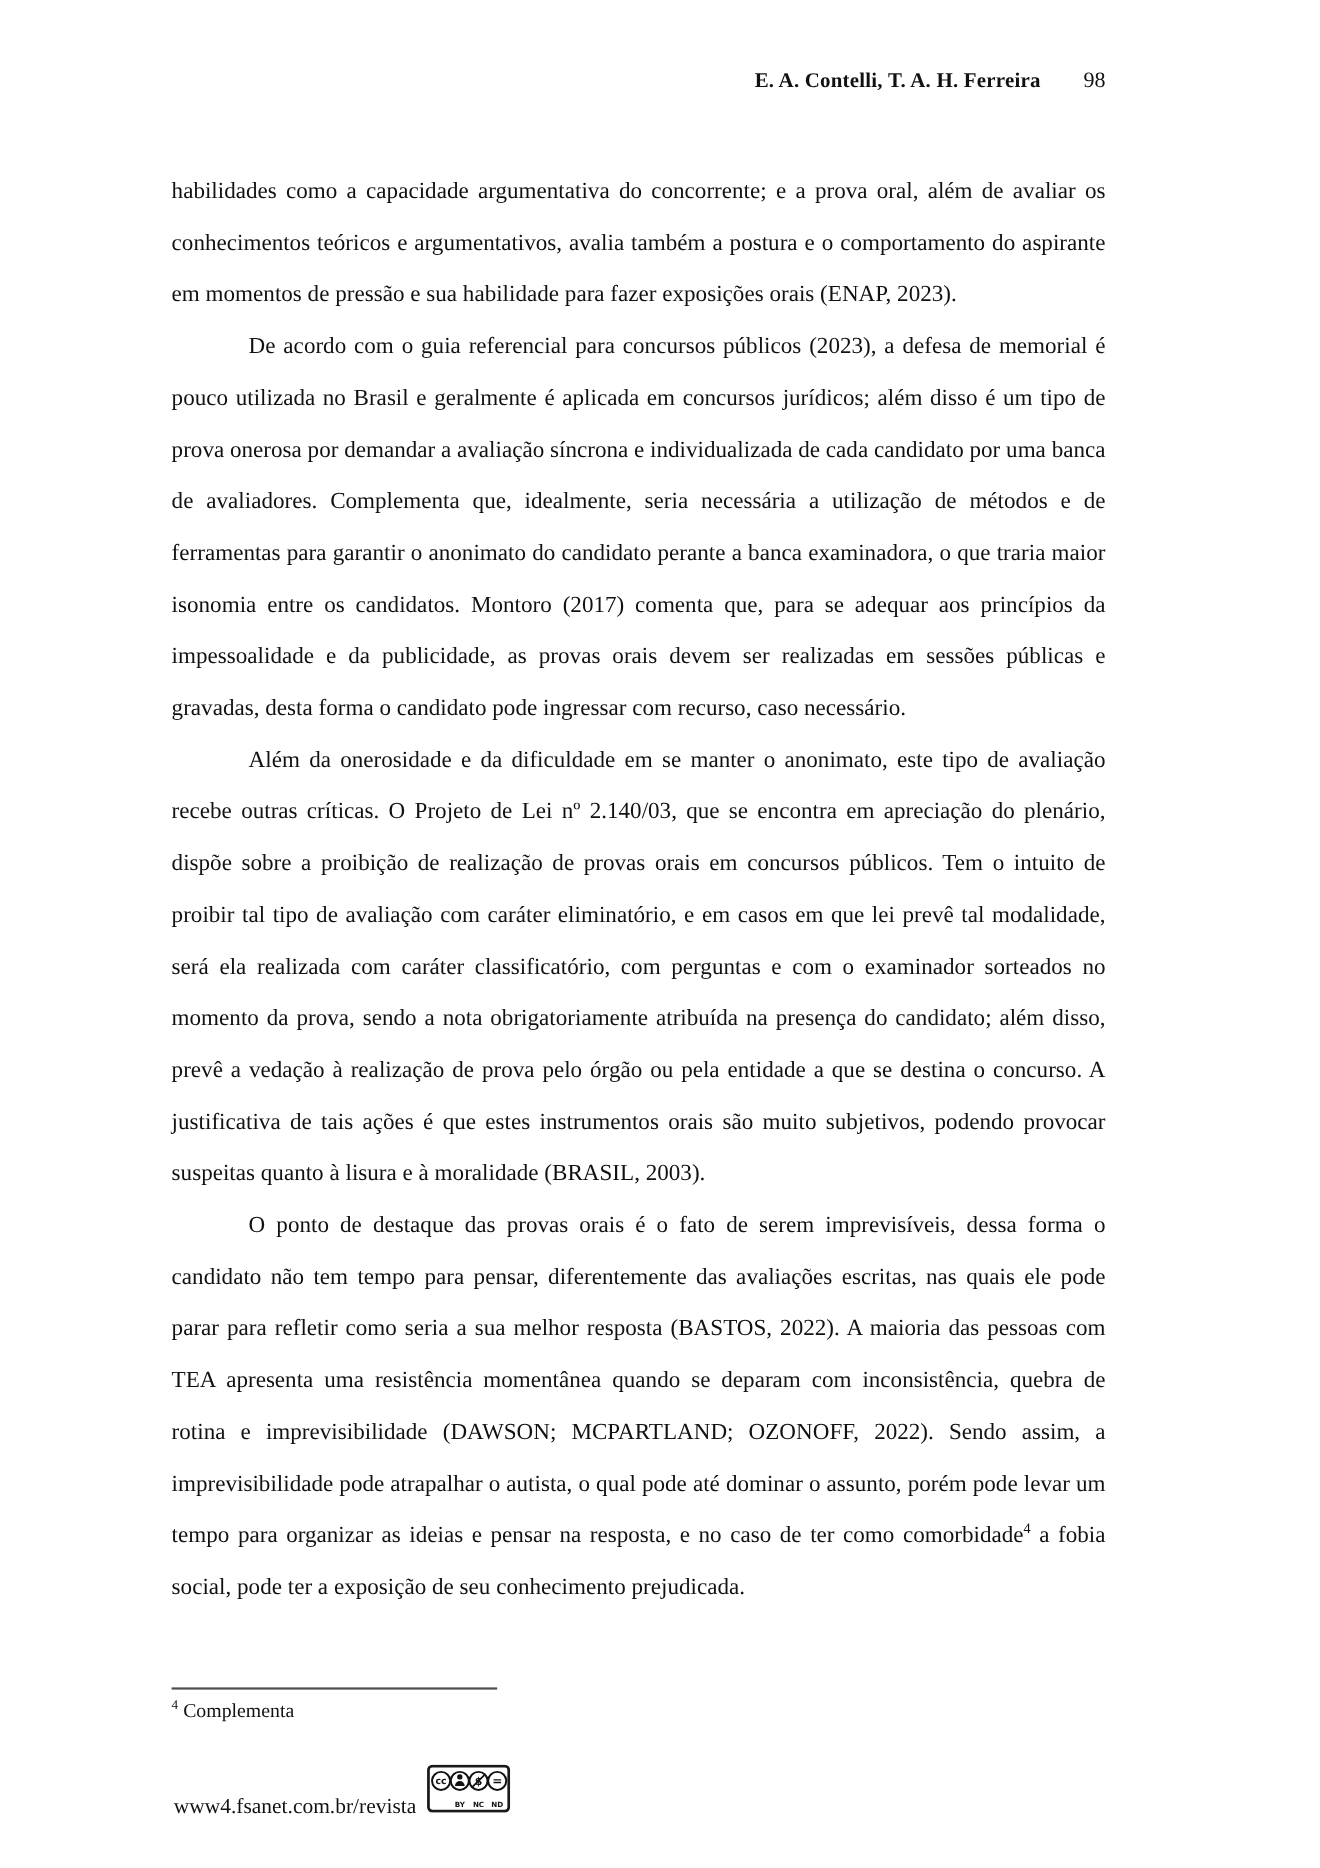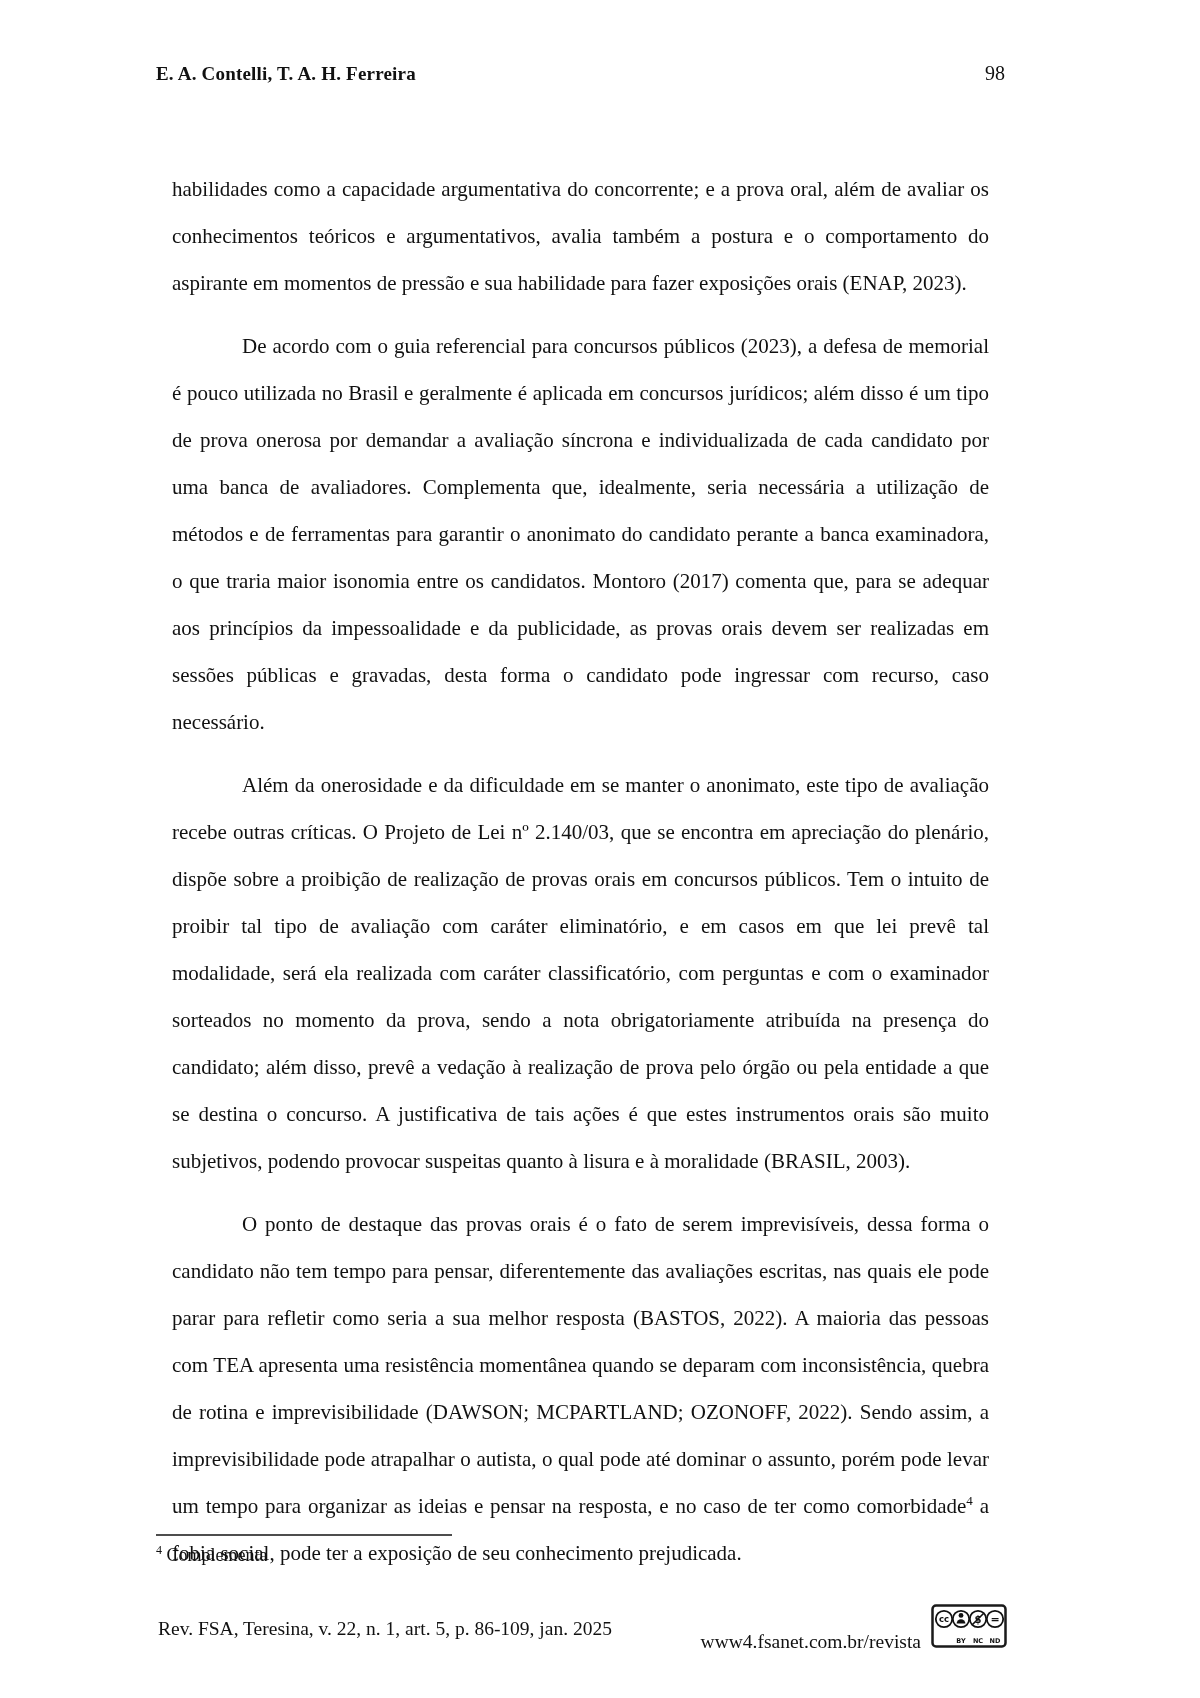--- a/index.html
+++ b/index.html
@@ -6,31 +6,31 @@
   body {
     width:1200px; height:1698px;
     background:#ffffff;
     position:relative;
     font-family:"Liberation Serif", serif;
     color:#111111;
     overflow:hidden;
   }
   .page-header {
     position:absolute; top:62px; left:156px; width:849px;
-    display:flex; justify-content:space-between; align-items:baseline;
+    display:flex; justify-content:flex-end; align-items:baseline;gap:39px;
   }
   .authors { font-weight:bold; font-size:19px; letter-spacing:0.2px; }
   .pagenum { font-size:20px; }
 
   .body-text {
     position:absolute; top:150px; left:156px; width:849px;
     font-size:21px; line-height:47px;
     text-align:justify; text-justify:inter-word;
   }
-  .body-text p { margin:16px; }
+  .body-text p { margin:0; }
   .body-text p.indent { text-indent:70px; }
   sup.fn-ref { font-size:13px; line-height:0; vertical-align:super; }
 
   .footnote-area { position:absolute; left:156px; top:1534px; }
   .fn-rule { width:296px; border-top:2px solid #4d4d4d; margin:0 0 9px 0; }
   .fn-text { font-size:18px; }
   .fn-text sup { font-size:12px; line-height:0; }
 
   .page-footer {
     position:absolute; left:158px; top:1604px; width:849px;
@@ -54,21 +54,20 @@
   <p class="indent">Além da onerosidade e da dificuldade em se manter o anonimato, este tipo de avaliação recebe outras críticas. O Projeto de Lei nº 2.140/03, que se encontra em apreciação do plenário, dispõe sobre a proibição de realização de provas orais em concursos públicos. Tem o intuito de proibir tal tipo de avaliação com caráter eliminatório, e em casos em que lei prevê tal modalidade, será ela realizada com caráter classificatório, com perguntas e com o examinador sorteados no momento da prova, sendo a nota obrigatoriamente atribuída na presença do candidato; além disso, prevê a vedação à realização de prova pelo órgão ou pela entidade a que se destina o concurso. A justificativa de tais ações é que estes instrumentos orais são muito subjetivos, podendo provocar suspeitas quanto à lisura e à moralidade (BRASIL, 2003).</p>
   <p class="indent"><span>O ponto de destaque das provas orais é o fato de serem imprevisíveis, dessa forma o candidato não tem tempo para pensar, diferentemente das avaliações escritas, nas quais ele pode parar para refletir como seria a sua melhor resposta (BASTOS, 2022). A maioria das pessoas com TEA apresenta uma resistência momentânea quando se deparam com inconsistência, quebra de rotina e imprevisibilidade (DAWSON; MCPARTLAND; OZONOFF, 2022). Sendo assim, a imprevisibilidade pode atrapalhar o autista, o qual pode até dominar o assunto, porém pode levar um tempo para organizar as ideias e pensar na resposta, e no caso de ter como comorbidade</span><sup class="fn-ref">4</sup><span> a fobia social, pode ter a exposição de seu conhecimento prejudicada.</span></p>
 </div>
 
 <div class="footnote-area">
   <div class="fn-rule"></div>
   <div class="fn-text"><sup>4</sup> <span>Complementa</span></div>
 </div>
 
 <div class="page-footer">
-  <span>Rev. FSA, Teresina, v. 22, n. 1, art. 5, p. 86-109, jan. 2025</span>
   <span class="footer-right">
     <span>www4.fsanet.com.br/revista</span>
     <span class="cc-badge">
       <svg width="76" height="44" viewBox="0 0 76 44" xmlns="http://www.w3.org/2000/svg">
         <rect x="1.5" y="1.5" width="73" height="41" rx="3.5" fill="#ffffff" stroke="#1a1a1a" stroke-width="2.5"></rect>
         <g>
           <circle cx="13" cy="15" r="8.2" fill="none" stroke="#111" stroke-width="1.8"></circle>
           <text x="13" y="18.2" font-family="DejaVu Sans, sans-serif" font-size="8.5" font-weight="bold" text-anchor="middle" fill="#111">cc</text>
         </g>
         <g>

